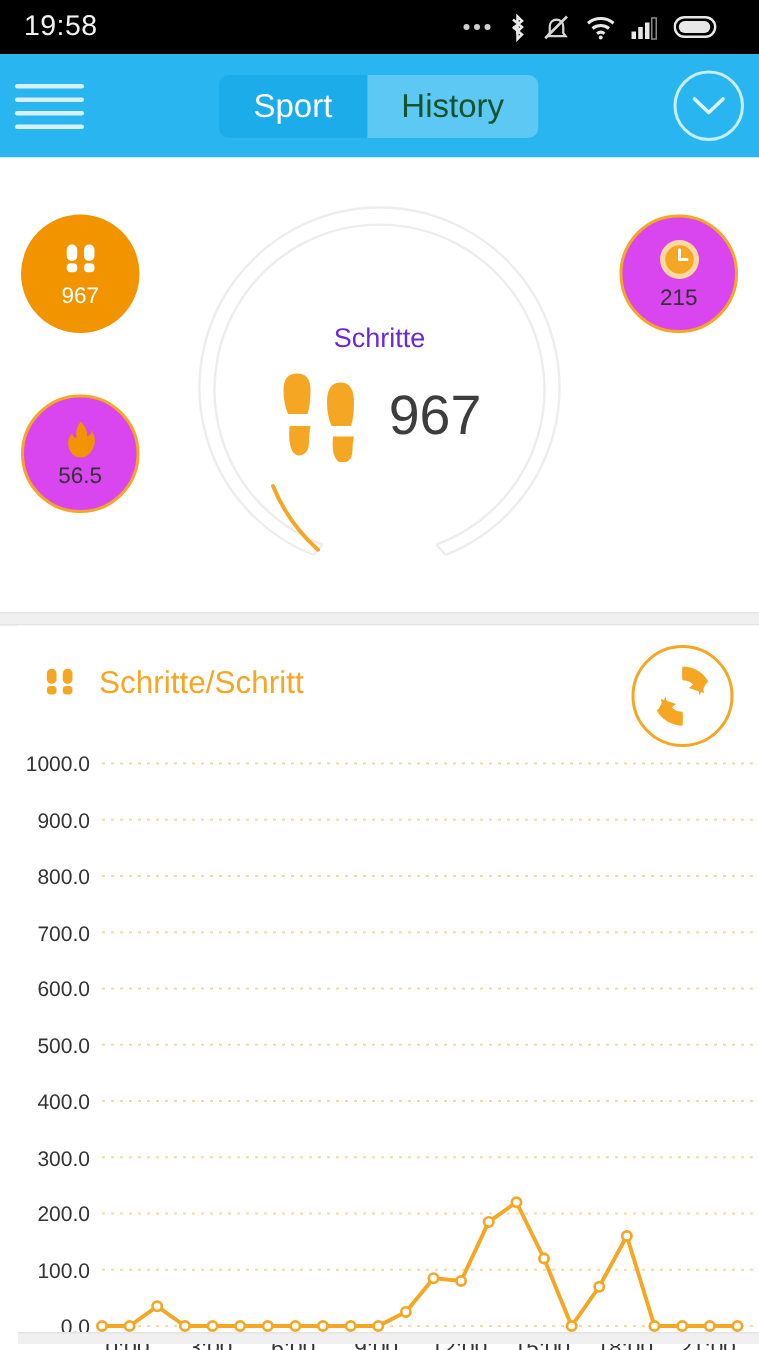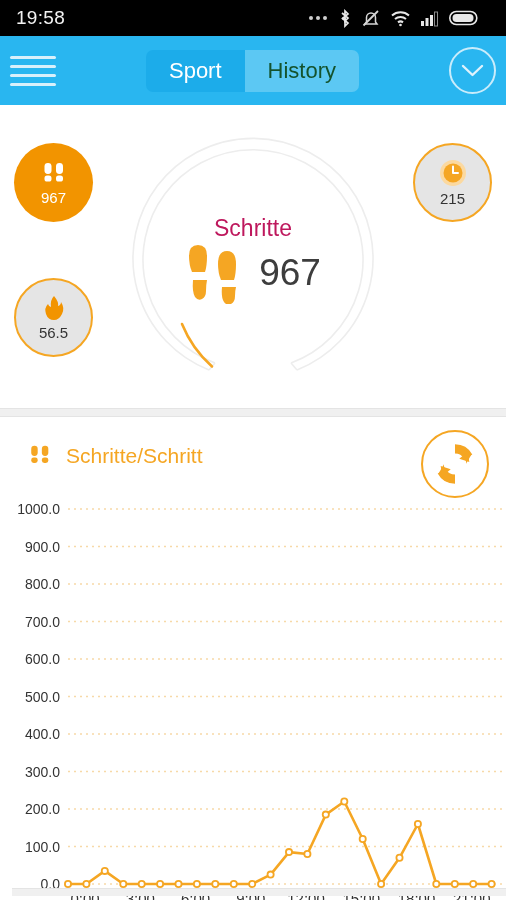--- a/index.html
+++ b/index.html
@@ -44,36 +44,36 @@
   .chevcircle{
     width:47px; height:47px; border:2px solid #c9ecfb; border-radius:50%;
     display:flex; align-items:center; justify-content:center; cursor:pointer;
   }
 
   
   .dash{ position:relative; height:303px; background:#fff; }
   .badge{ position:absolute; width:79px; height:79px; border-radius:50%;
           display:flex; flex-direction:column; align-items:center; justify-content:center; cursor:pointer;}
   .badge.filled{ background:#f29400; }
-  .badge.outline{ background:#e5e5e5; border:2px solid #f5a623; }
+  .badge.outline{ background:#d946ef; border:2px solid #f5a623; }
   .badge .val{ font-size:15px; margin-top:3px; }
   .badge.filled .val{ color:#ffffff; }
   .badge.outline .val{ color:#333333; }
 
   #badge-steps{ left:14px;  top:38px; }
-  #badge-calories{ left:14px; top:173px; }
+  #badge-calories{ left:14px; top:158px; }
   #badge-time{ right:14px; top:38px; }
   #badge-distance{ right:14px; top:173px; }
 
   .gauge{ position:absolute; left:118px; top:18px; width:270px; height:270px; }
   .gauge-center{
     position:absolute; left:0; right:0; top:92px;
     display:flex; flex-direction:column; align-items:center;
   }
-  .gauge-title{ font-size:23px; color:#be185d; }
+  .gauge-title{ font-size:18px; color:#6d28d9; margin-bottom:10px; }
   .gauge-row{ display:flex; align-items:center; gap:14px; }
   .gauge-value{ font-size:37px; color:#3d3d3d; }
 
   .divider{ height:9px; background:#f0f0f0; border-top:1px solid #e4e4e4; border-bottom:1px solid #e4e4e4;}
 
   
   .chartsec{ position:relative; height:479px; background:#ffffff;margin-left:12px; }
   .chart-head{ display:flex; align-items:center; padding:26px 0 0 16px; }
   .chart-head .lbl{ font-size:21px; color:#f5a623; margin-left:14px; }
   .sync-btn{

